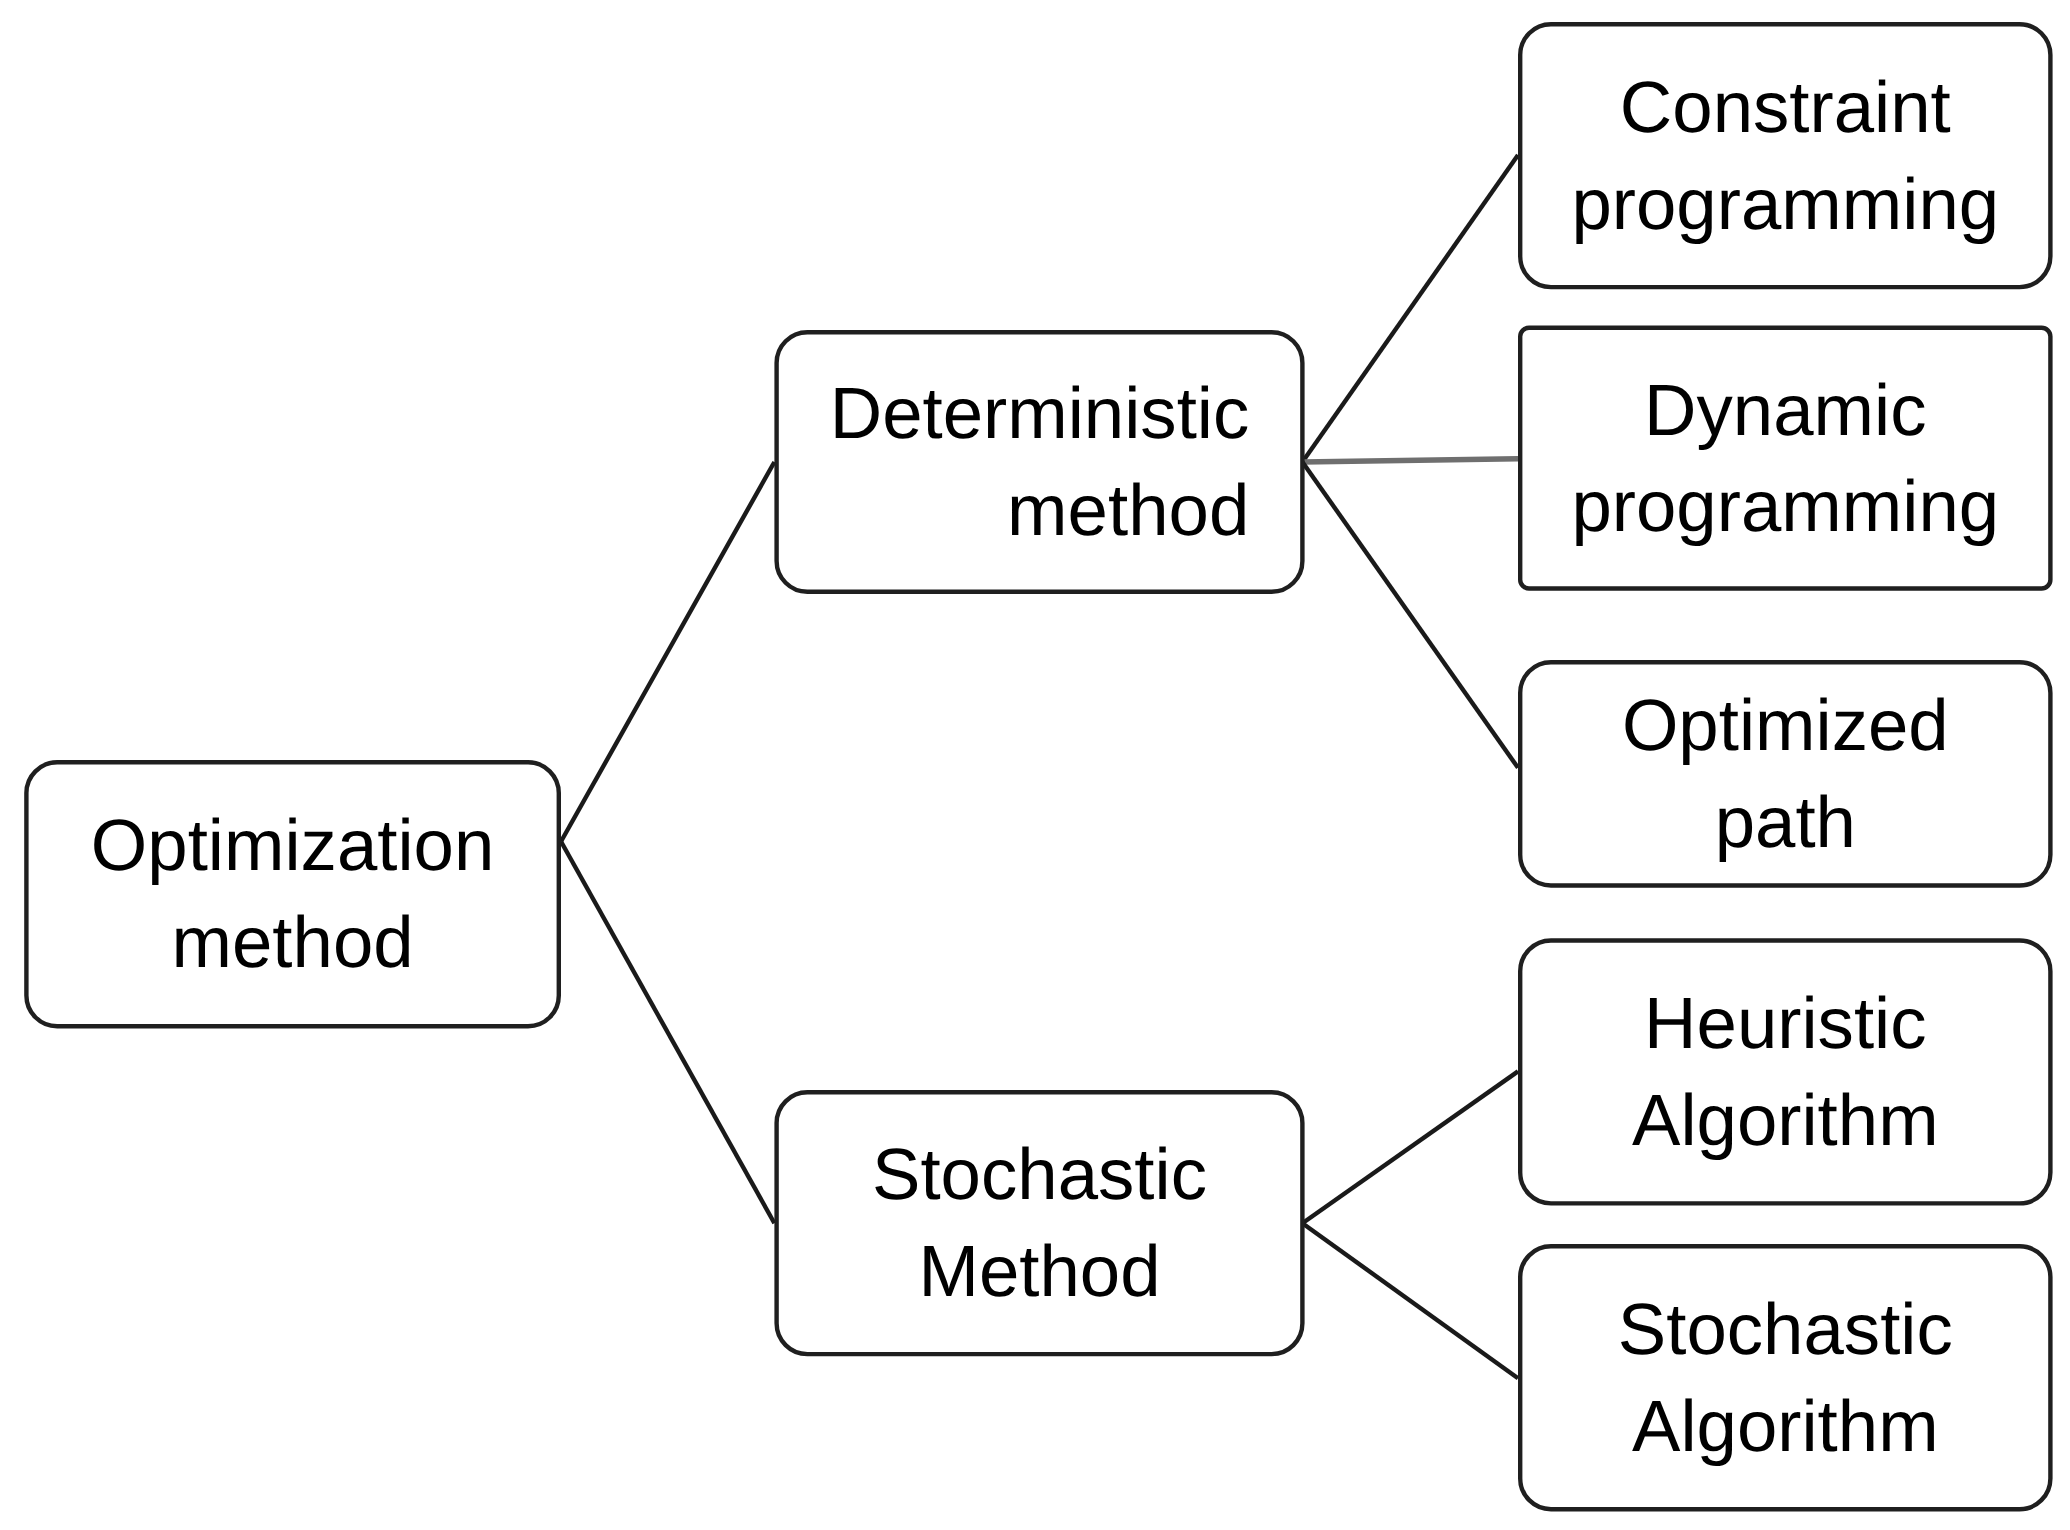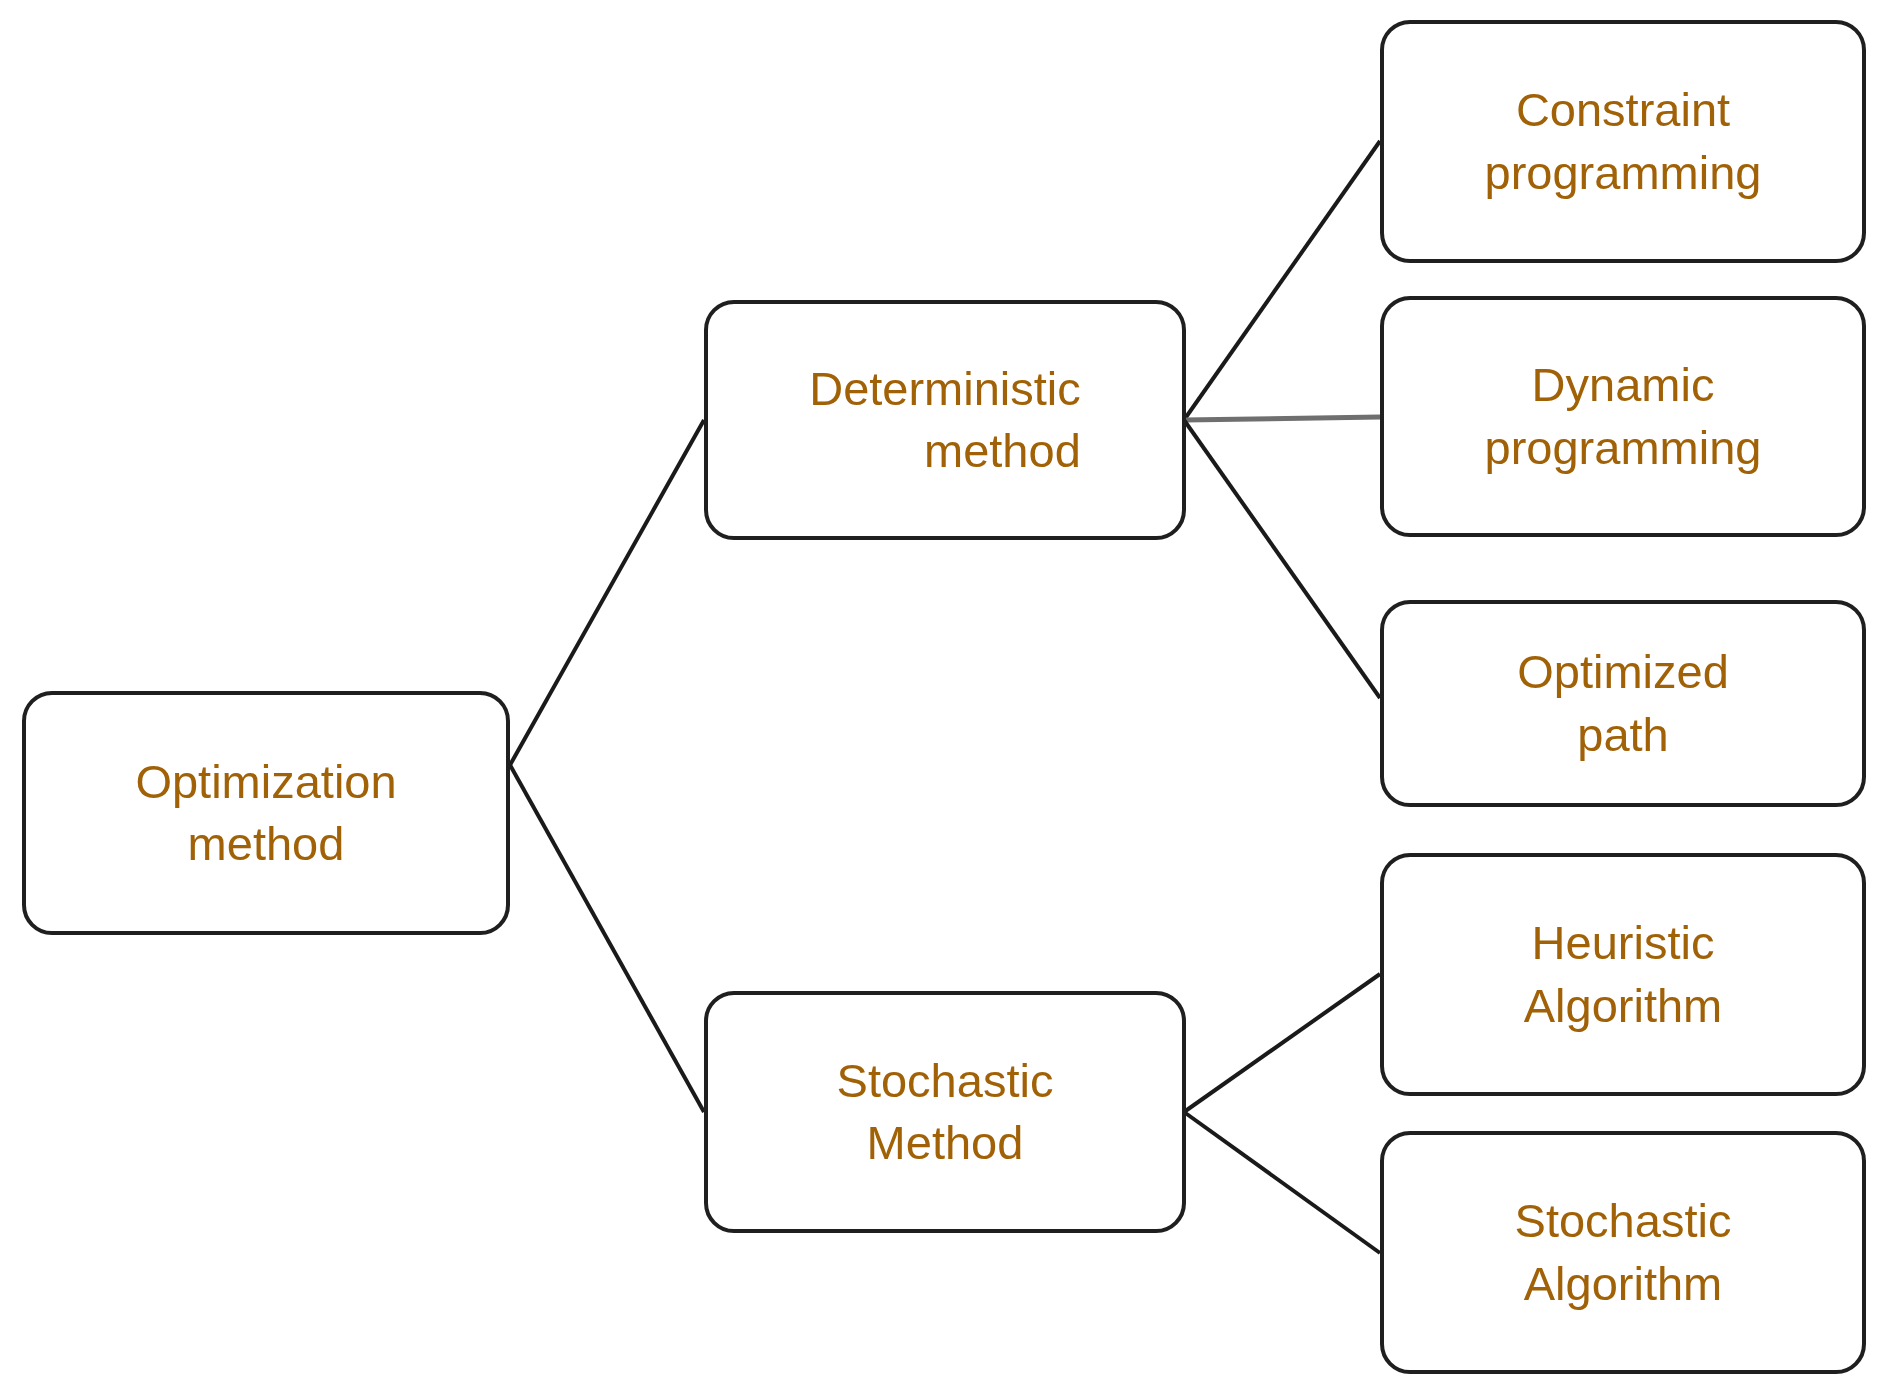--- a/index.html
+++ b/index.html
@@ -38,23 +38,23 @@
     background: #ffffff;
     border: 4px solid #1f1f1f;
     border-radius: 30px;
     display: flex;
     align-items: center;
     justify-content: center;
     text-align: center;
   }
   .node-label {
     white-space: pre-line;
-    font-size: 47px;
+    font-size: 66px;
     line-height: 1.33;
-    color: #a16207;
+    color: #000000;
     letter-spacing: 0px;
   }
 </style>
 </head>
 <body>
 
 <div class="canvas">
 
   <svg class="edges-svg" viewBox="0 0 1882 1391" xmlns="http://www.w3.org/2000/svg">
     <line class="edge" x1="510" y1="765" x2="704" y2="420"></line>
@@ -79,21 +79,21 @@
   <div class="node" style="left:704px; top:991px; width:482px; height:242px;">
     <div class="node-label">Stochastic
 Method</div>
   </div>
 
   <div class="node" style="left:1380px; top:20px; width:486px; height:243px;">
     <div class="node-label">Constraint
 programming</div>
   </div>
 
-  <div class="node" style="left:1380px; top:296px; width:486px; height:241px;">
+  <div class="node" style="left:1380px; top:296px; width:486px; height:241px;border-radius:10px;">
     <div class="node-label">Dynamic
 programming</div>
   </div>
 
   <div class="node" style="left:1380px; top:577px; width:486px; height:207px;margin-top:23px;">
     <div class="node-label">Optimized
 path</div>
   </div>
 
   <div class="node" style="left:1380px; top:853px; width:486px; height:243px;">

